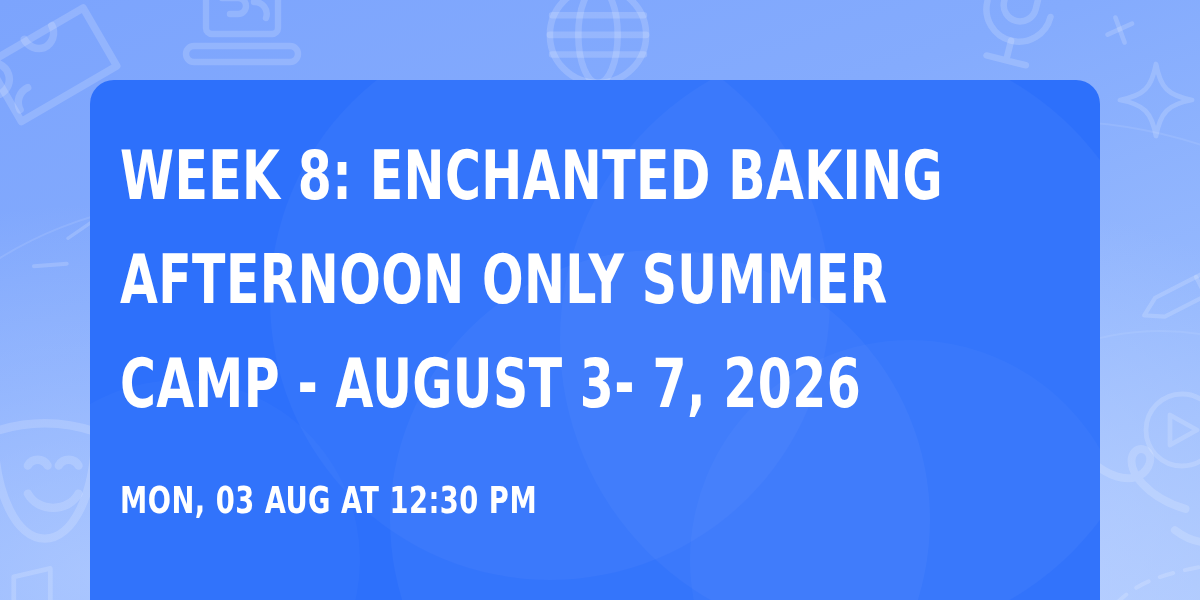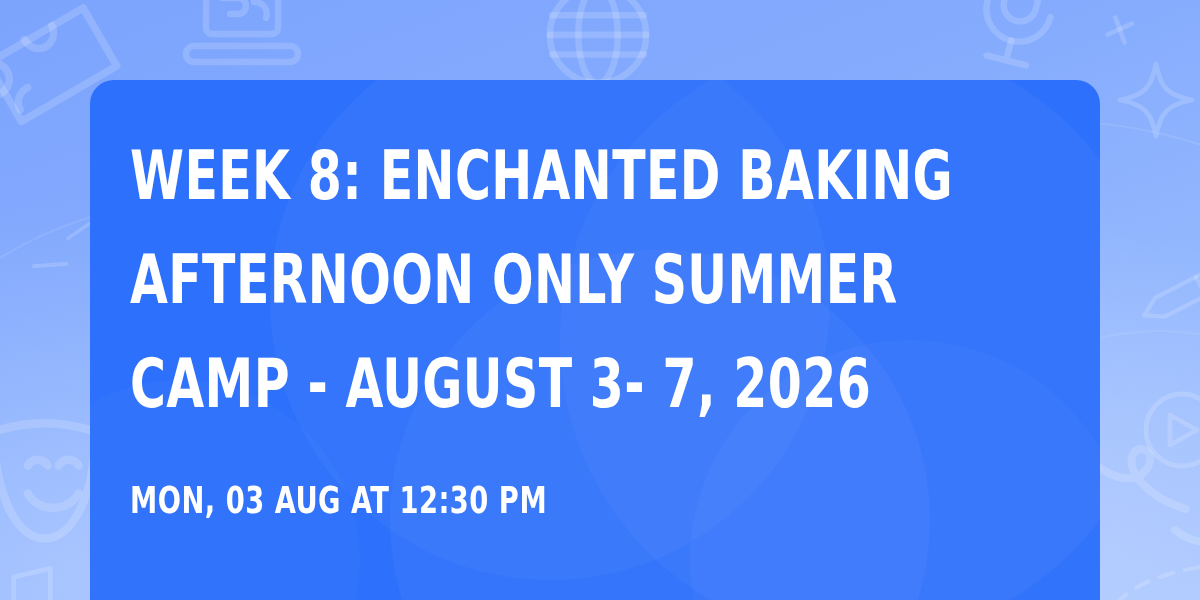--- a/index.html
+++ b/index.html
@@ -60,21 +60,21 @@
     background:rgba(255,255,255,0.035);
   }
   .card-orb.o1 { width:560px; height:560px; left:180px;  top:-60px; }
   .card-orb.o2 { width:600px; height:600px; left:470px;  top:-40px; }
   .card-orb.o3 { width:540px; height:540px; left:300px;  top:170px; }
   .card-orb.o4 { width:440px; height:440px; left:600px;  top:260px; background:rgba(255,255,255,0.028); }
   .card-orb.o5 { width:360px; height:360px; left:-90px;  top:300px; background:rgba(255,255,255,0.022); }
 
   .card-content {
     position:relative;
-    padding:44px 46px 0 40px;
+    padding:44px 46px 0 30px;
   }
   .event-title {
     font-family:"Liberation Sans Narrow","DejaVu Sans Condensed","Liberation Sans", sans-serif;
     font-weight:700;
     font-size:68px;
     line-height:104px;
     letter-spacing:0.5px;
     color:#FFFFFF;
     text-transform:uppercase;
     transform:scaleX(0.80);

